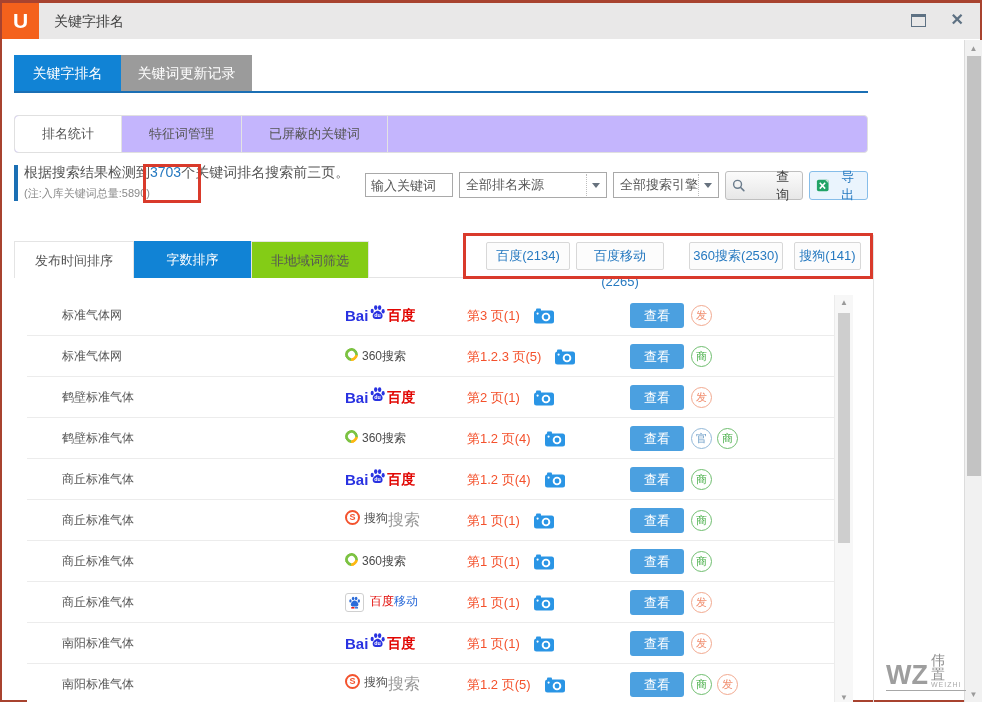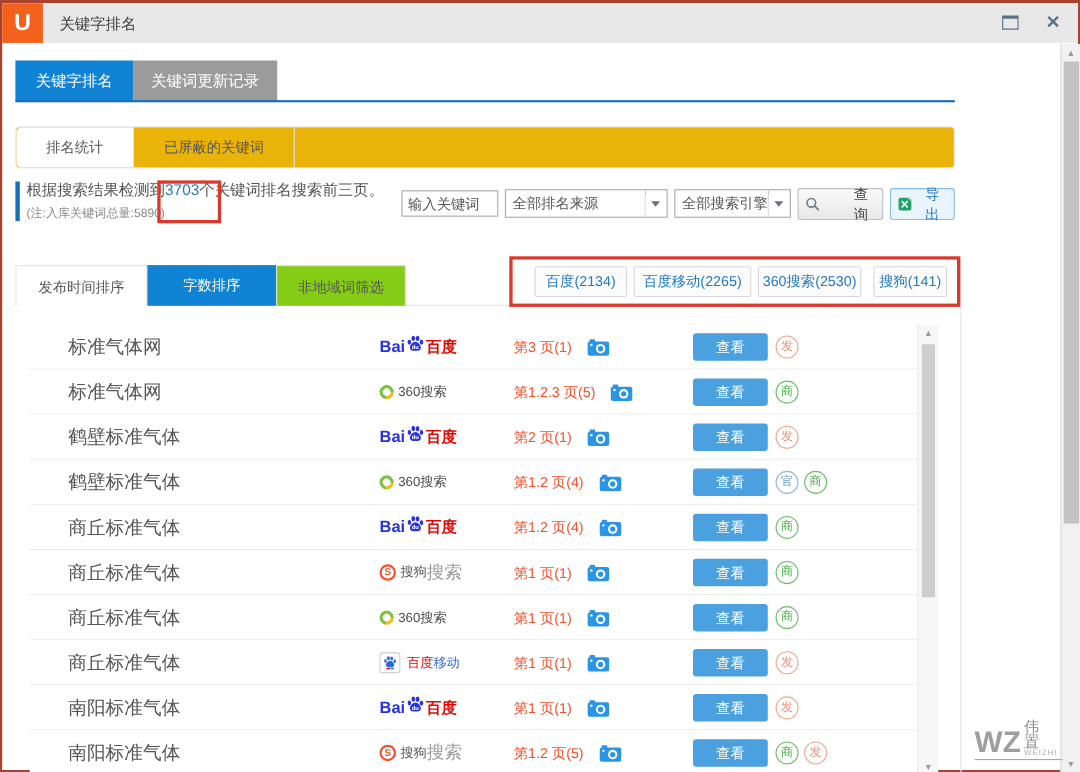--- a/index.html
+++ b/index.html
@@ -26,21 +26,21 @@
 
   
   .main-tab { position:absolute; top:52px; height:37px; line-height:37px; text-align:center;
               color:#fff; font-size:14px; cursor:pointer; }
   .main-tab.t1 { left:12px; width:107px; background:#1183d5; }
   .main-tab.t2 { left:119px; width:131px; background:#9b9b9b; }
   .tabs-underline { position:absolute; left:12px; top:88px; width:854px; height:2px; background:#1b6fb4; }
 
   
   .subtabs { position:absolute; left:12px; top:112px; width:854px; height:38px;
-             background:#eab308; border:1px solid #e0e0e0; border-radius:4px; display:flex; }
+             background:#c4b5fd; border:1px solid #e0e0e0; border-radius:4px; display:flex; }
   .subtab { line-height:36px; padding:0 27px; font-size:13px; color:#555;
             border-right:1px solid #e3e3e3; cursor:pointer; }
   .subtab.active { background:#fff; border-top-left-radius:4px; border-bottom-left-radius:4px; }
 
   
   .info-marker { position:absolute; left:12px; top:162px; width:4px; height:36px; background:#1b6fb4; }
   .info-line1 { position:absolute; left:22px; top:161px; font-size:14px; color:#555; white-space:nowrap; }
   .info-line1 .cnt { color:#2679c0; }
   .info-line2 { position:absolute; left:22px; top:183px; font-size:11px; color:#8a8a8a; }
 
@@ -71,48 +71,48 @@
               font-size:13px; cursor:pointer; }
   .sort-tab.s1 { left:12px;  width:120px; background:#fff; color:#555; border:1px solid #e4e4e4; border-bottom:none; }
   .sort-tab.s2 { left:132px; width:117px; background:#1183d5; color:#fff; }
   .sort-tab.s3 { left:249px; width:118px; background:#84cc16; color:#555; border:1px solid #e4e4e4; border-bottom:none; }
 
   
   .ec-btn { position:absolute; top:239px; height:28px; line-height:26px; text-align:center;
             background:#fcfcfc; border:1px solid #d8d8d8; border-radius:2px;
             color:#2679c0; font-size:13px; cursor:pointer; }
   .ec1 { left:484px; width:84px; }
-  .ec2 { left:574px; width:107px; }
+  .ec2 { left:574px; width:88px; }
   .ec3 { left:687px; width:94px; }
   .ec4 { left:792px; width:67px; }
 
   
   .anno { position:absolute; border:3px solid #d93a2b; z-index:60; pointer-events:none; }
   .anno1 { left:141px; top:161px; width:58px; height:39px; }
   .anno2 { left:461px; top:230px; width:410px; height:46px; }
 
   
   .trow { position:absolute; left:25px; width:807px; height:41px; border-bottom:1px solid #ececec; background:#fff; }
-  .cell-kw { position:absolute; left:35px; top:0; line-height:41px; font-size:17px; color:#555; }
+  .cell-kw { position:absolute; left:35px; top:0; line-height:41px; font-size:12px; color:#555; }
   .cell-engine { position:absolute; left:318px; top:0; height:41px; display:flex; align-items:center; }
   .cell-rank { position:absolute; left:440px; top:0; height:41px; display:flex; align-items:center; gap:14px; }
   .rank-text { color:#f4512c; font-size:13px; white-space:nowrap; }
   .camera { display:inline-flex; cursor:pointer; }
   .cell-actions { position:absolute; left:603px; top:0; height:41px; display:flex; align-items:center; gap:7px; }
-  .view-btn { width:68px; height:25px; background:#4ba0e0; color:#fff; border:none; border-radius:3px;
+  .view-btn { width:54px; height:25px; background:#4ba0e0; color:#fff; border:none; border-radius:3px;
               font-size:13px; cursor:pointer; font-family:Liberation Serif, serif; }
   .badges { display:flex; gap:5px; }
   .badge { width:21px; height:21px; border-radius:50%; border:1px solid; font-size:11px;
            line-height:19px; text-align:center; background:#fff; }
   .badge-fa    { color:#f08d6e; border-color:#f2a98f; }
   .badge-shang { color:#44ad44; border-color:#6fbe6f; }
   .badge-guan  { color:#6f9fc8; border-color:#92b8d8; }
 
   
-  .logo-row { display:inline-flex; align-items:center; }
+  .logo-row { display:inline-flex; align-items:flex-start; }
   .bd-bai { color:#2932e1; font-weight:bold; font-size:15px; }
   .paw { display:inline-flex; margin:0 1px; position:relative; top:-3px; }
   .bd-du { color:#e10602; font-weight:bold; font-size:14px; }
   .ring360 { display:inline-block; width:13px; height:13px; border:3px solid #7cc242;
              border-bottom-color:#fdb813; border-radius:50%; transform:rotate(-40deg); margin-right:4px; }
   .t360 { color:#4a4a4a; font-size:12px; }
   .sg-circle { display:inline-block; width:15px; height:15px; border:2px solid #f3532e; border-radius:50%;
                color:#f3532e; font-weight:bold; font-size:9px; line-height:11px; text-align:center; margin-right:4px; }
   .sg-t1 { color:#555; font-size:12px; }
   .sg-t2 { color:#9a9a9a; font-size:16px; }
@@ -154,20 +154,21 @@
     <div class="win-max"></div>
     <div class="win-close">✕</div>
   </div>
 
   <div class="main-tab t1">关键字排名</div>
   <div class="main-tab t2">关键词更新记录</div>
   <div class="tabs-underline"></div>
 
   <div class="subtabs">
     <div class="subtab active">排名统计</div>
+    <div class="subtab">特征词管理</div>
     <div class="subtab">已屏蔽的关键词</div>
   </div>
 
   <div class="info-marker"></div>
   <div class="info-line1"><span>根据搜索结果检测到</span><span class="cnt">3703</span><span>个关键词排名搜索前三页。</span></div>
   <div class="info-line2">(注:入库关键词总量:5890)</div>
 
   <input class="kw-input" placeholder="输入关键词" style="">
   <div class="select s1">
     <span>全部排名来源</span>

